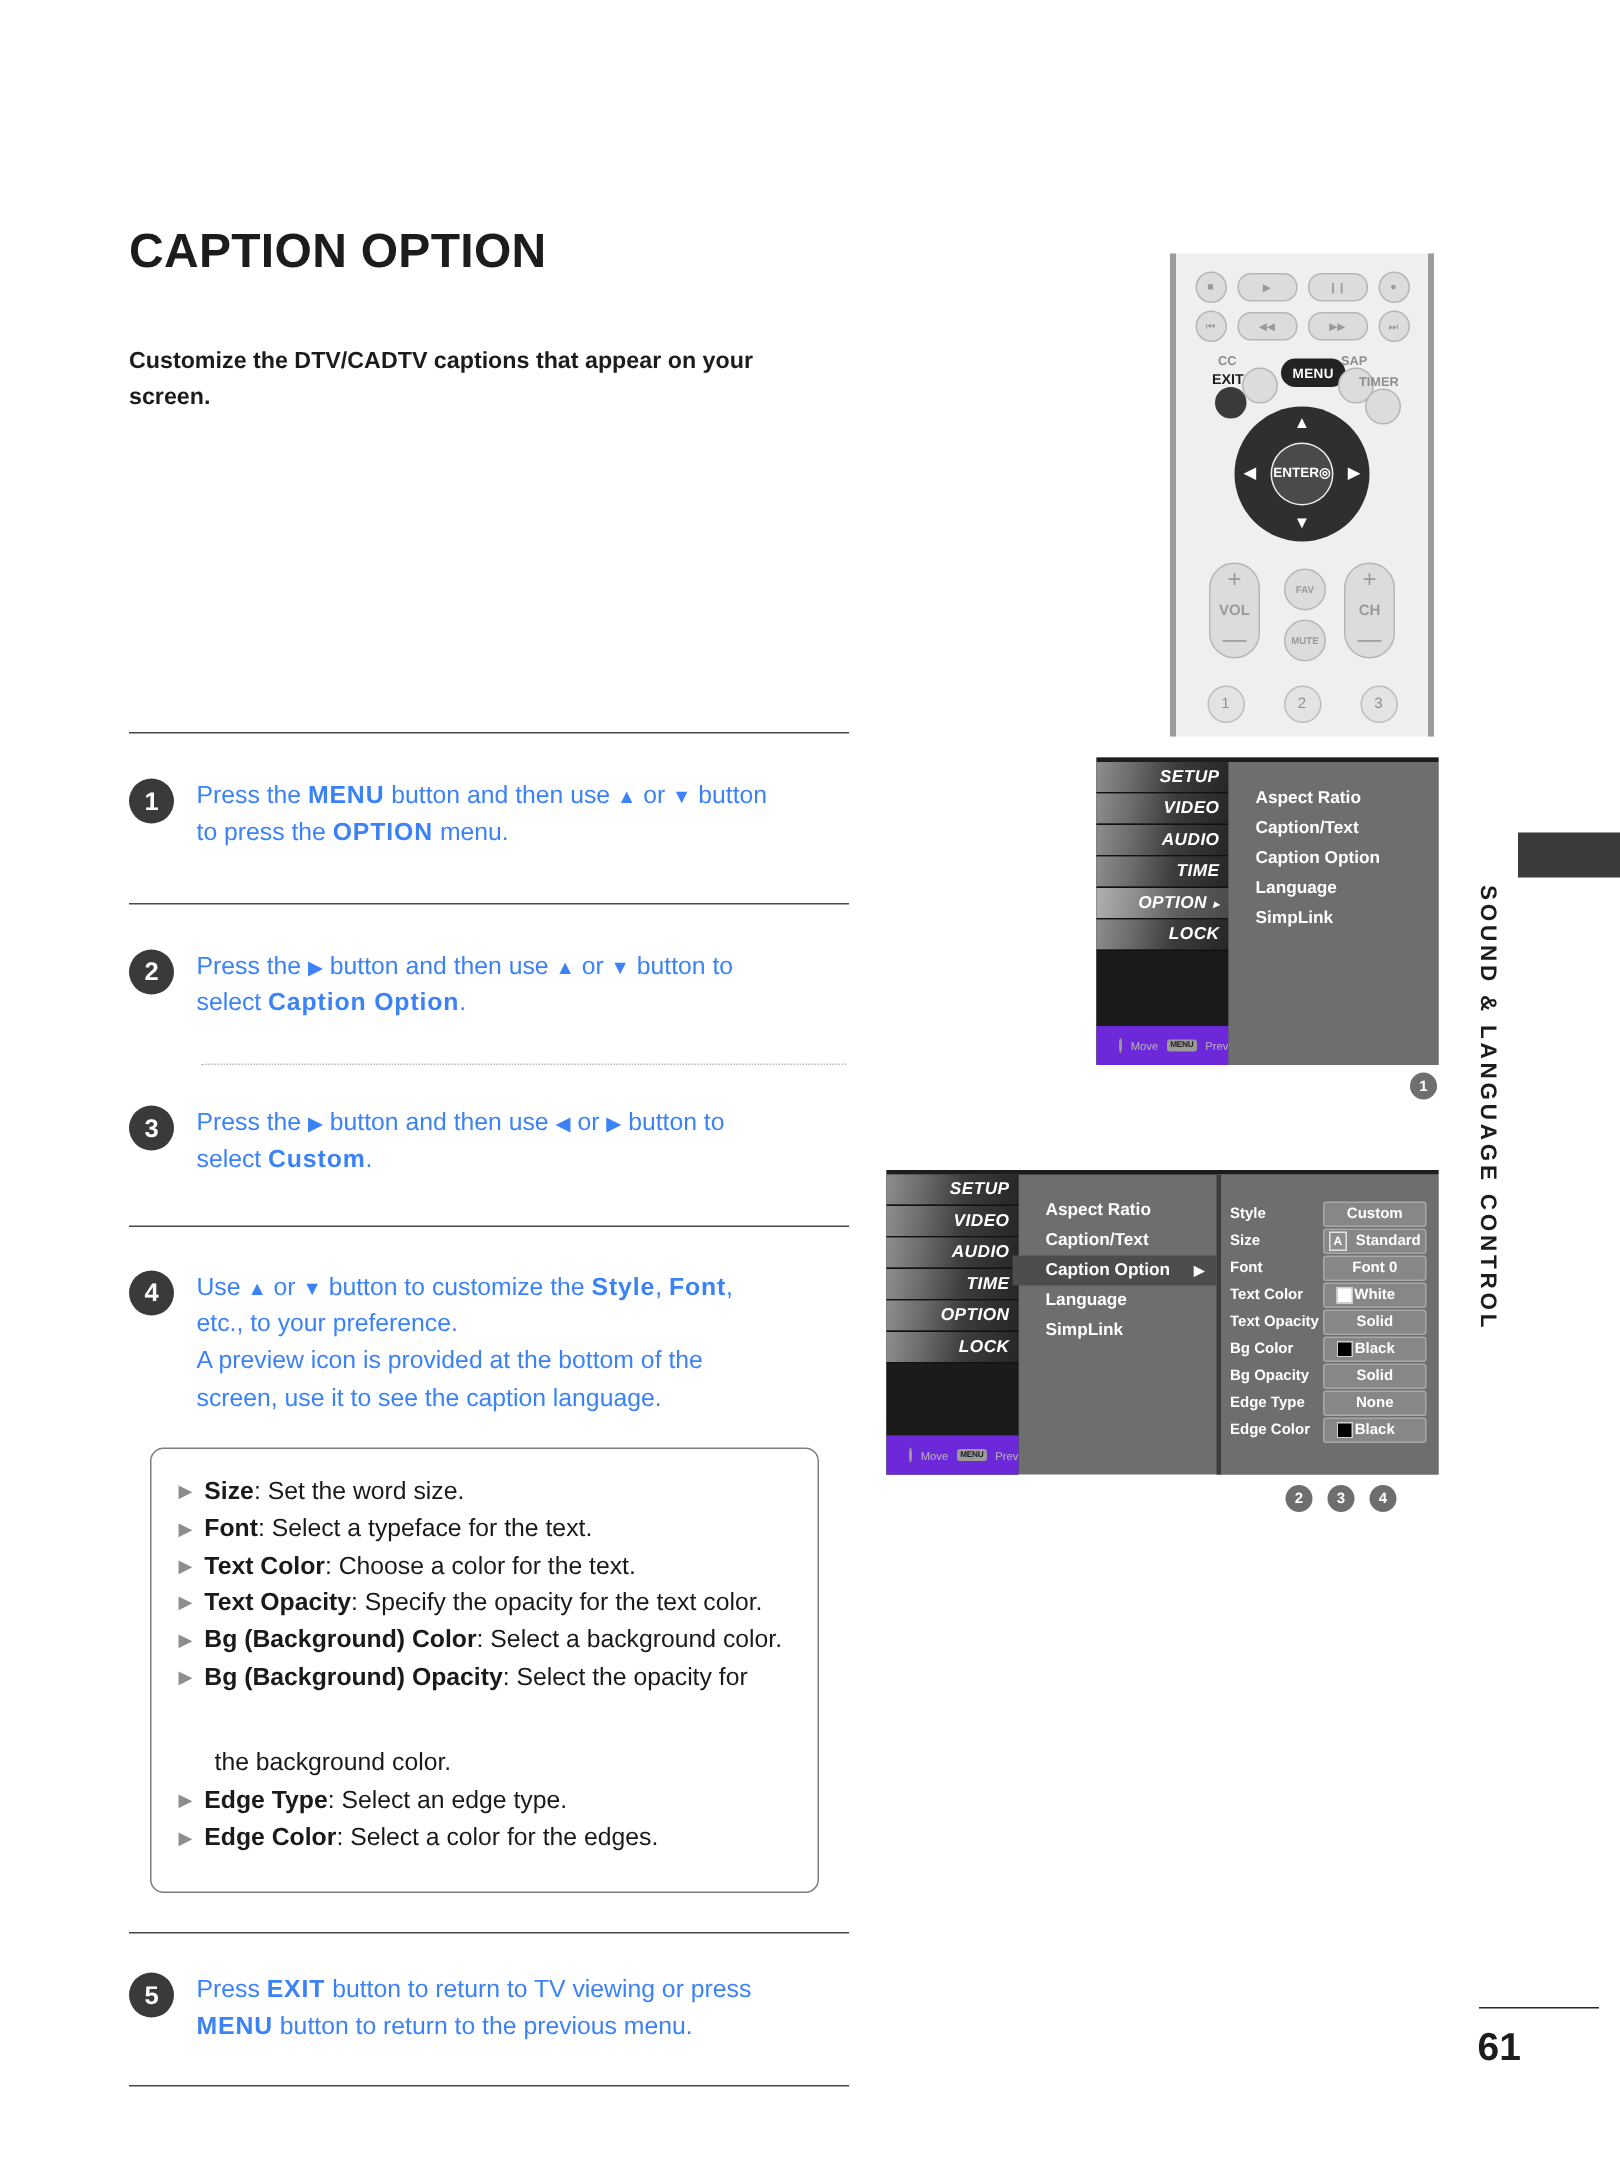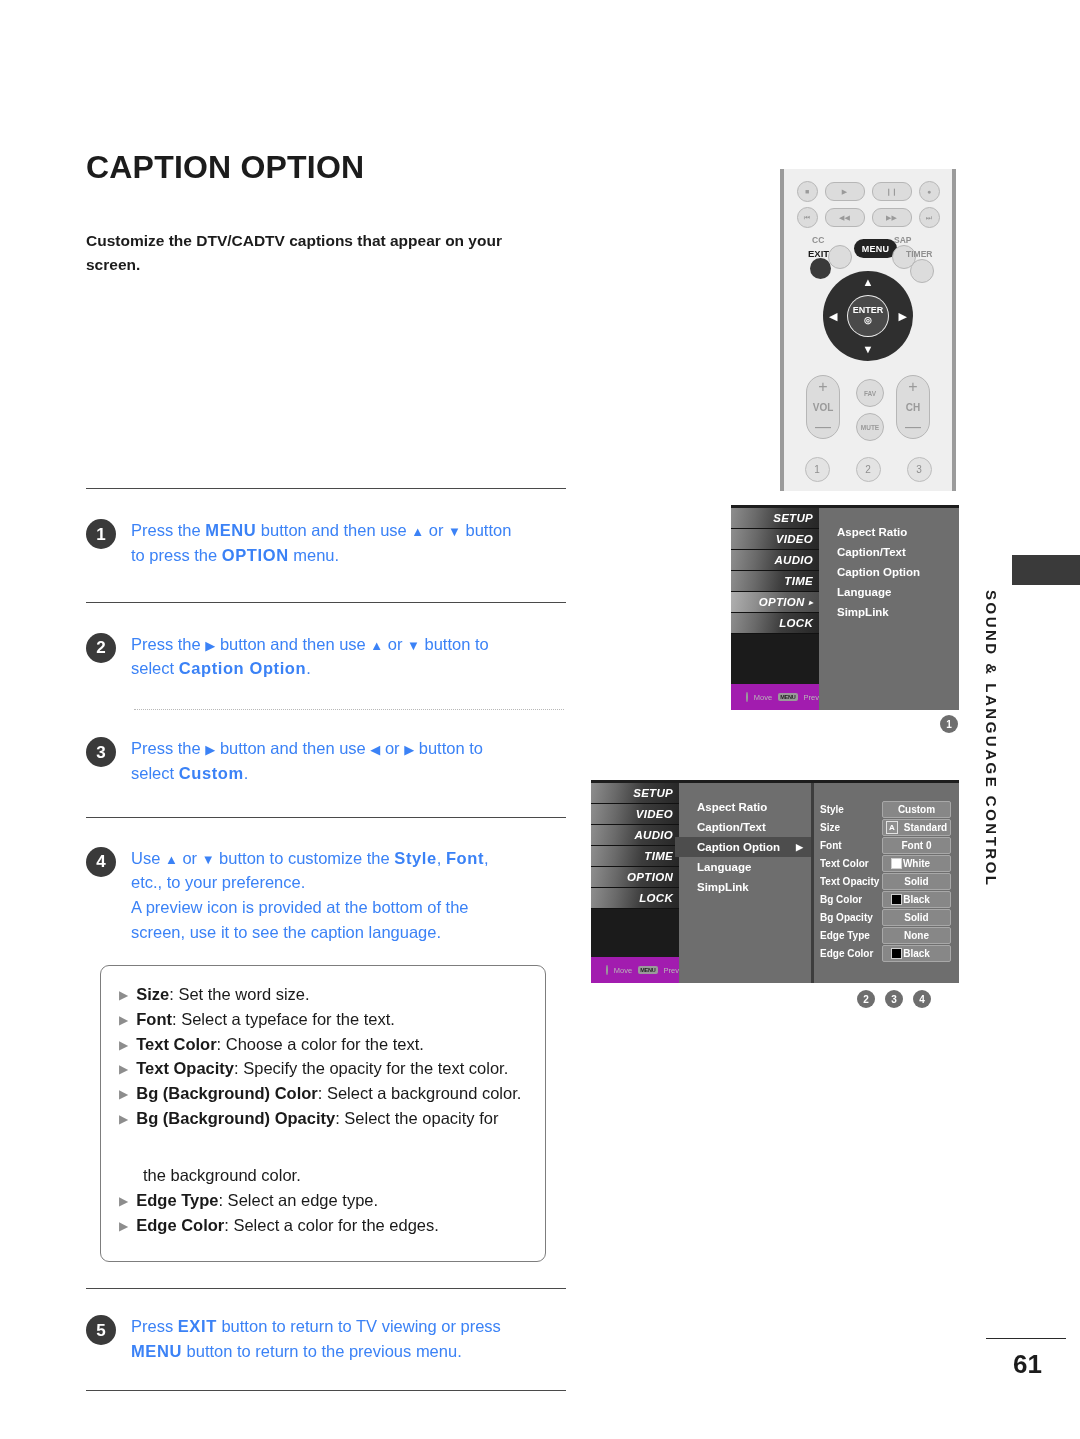--- a/index.html
+++ b/index.html
@@ -205,21 +205,21 @@
   .dpad .enter {
     position: absolute;
     left: 50%; top: 50%;
     transform: translate(-50%,-50%);
     width: 40px; height: 40px;
     border-radius: 50%;
     background: #4a4a4a;
     color: #fff;
     font-size: 9px;
     font-weight: 700;
-    display: flex; flex-direction: column;
+    display: flex; flex-direction: row;
     align-items: center; justify-content: center;
     line-height: 1.1;
   }
   .dpad .dir {
     position: absolute;
     color: #fff;
     font-size: 11px;
     line-height: 1;
   }
   .dpad .up    { left: 50%; top: 6px;  transform: translateX(-50%); }
@@ -292,21 +292,21 @@
     background: linear-gradient(100deg,#8e8e8e 0%, #6a6a6a 28%, #3c3c3c 58%, #262626 100%);
     padding-left: 20px;
   }
   .rail-item.active {
     background: linear-gradient(100deg,#b0b0b0 0%, #8d8d8d 30%, #5e5e5e 62%, #4a4a4a 100%);
   }
   .rail-item .chev { font-size: 8px; margin-left: 4px; }
   .rail-fill { flex: 1; background: #1b1b1b; }
   .rail-foot {
     height: 26px;
-    background: #a21caf;
+    background: #6d28d9;
     display: flex;
     align-items: center;
     gap: 6px;
     padding-left: 15px;
     color: #b8b8b8;
     font-size: 7.5px;
   }
   .keycap {
     display: inline-flex;
     align-items: center;
@@ -448,21 +448,21 @@
   
   .footer-rule {
     position: absolute;
     left: 986px;
     top: 1338px;
     width: 80px;
     border-top: 1.3px solid #2a2a2a;
   }
   .page-num {
     position: absolute;
-    left: 962px;
+    left: 934px;
     top: 1349px;
     width: 80px;
     text-align: right;
     font-size: 26px;
     font-weight: 700;
     color: #1c1c1c;
   }
 </style>
 </head>
 <body>

